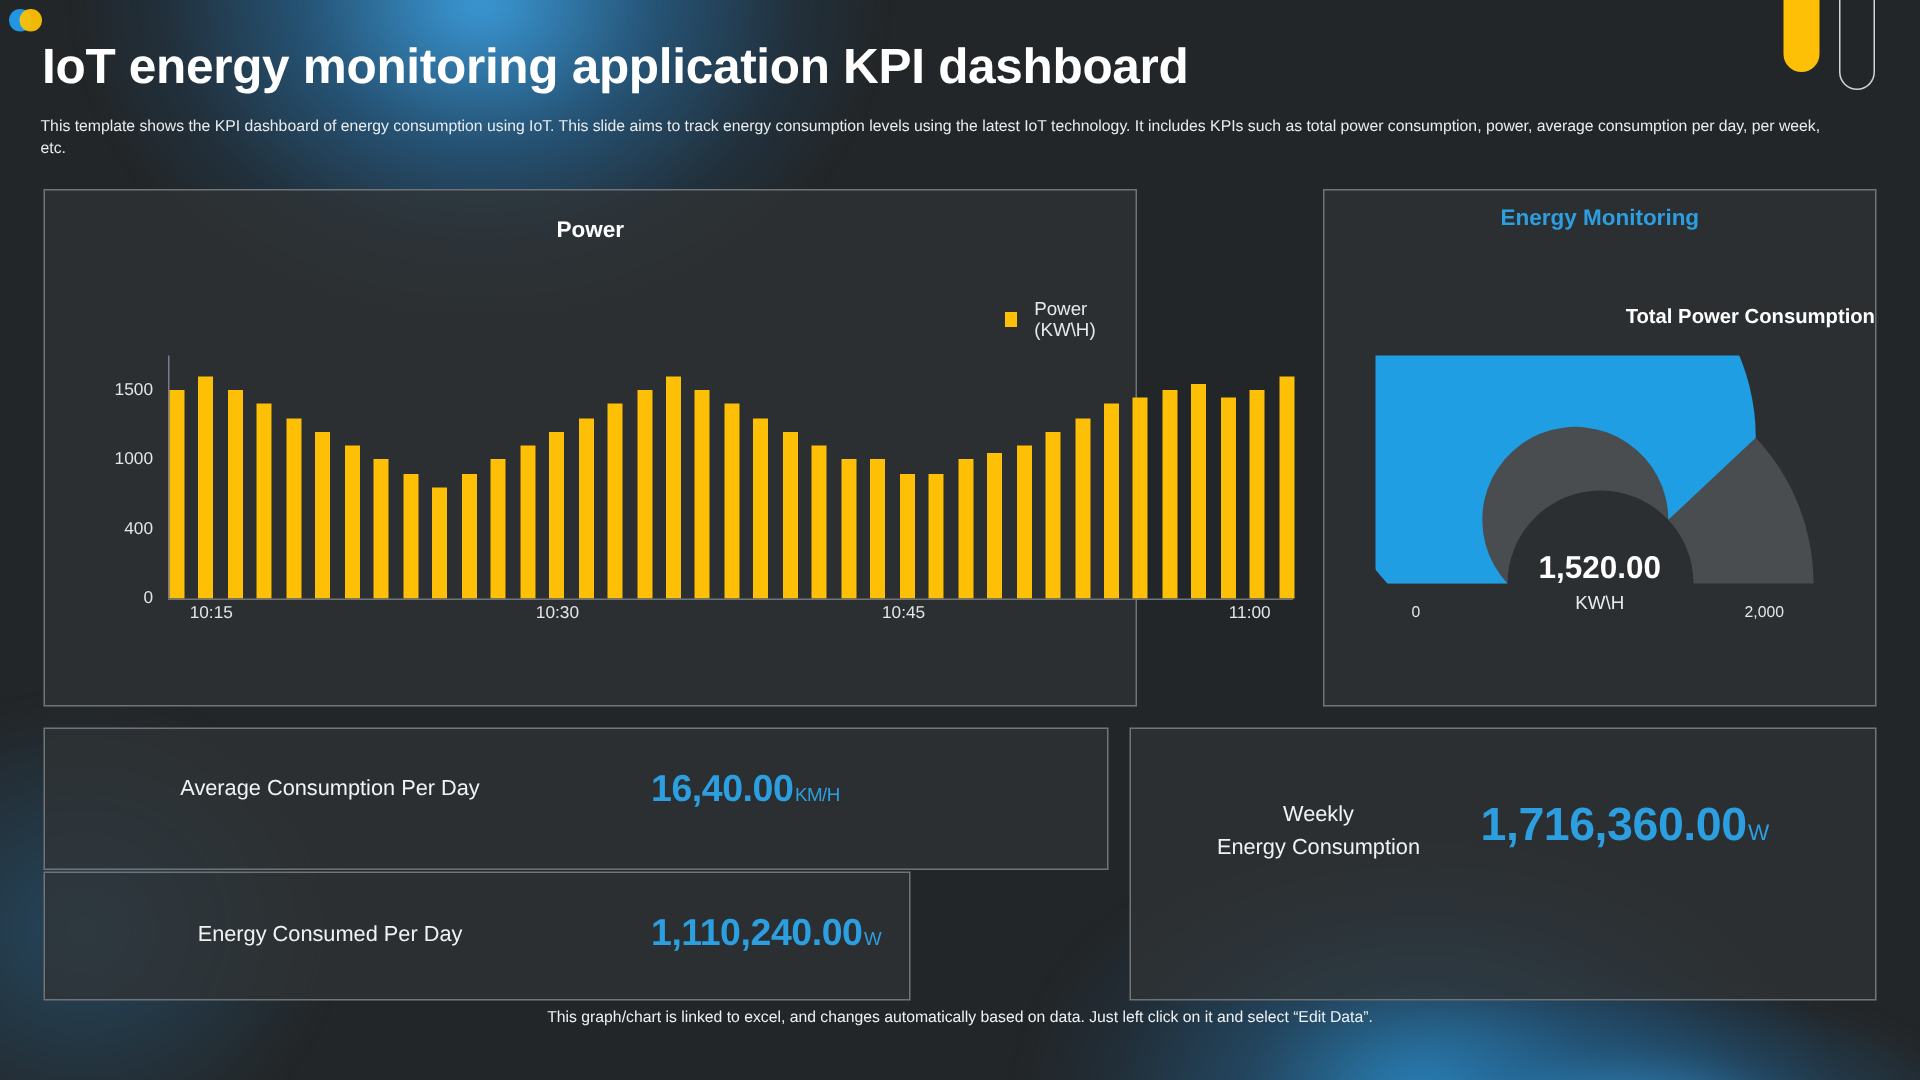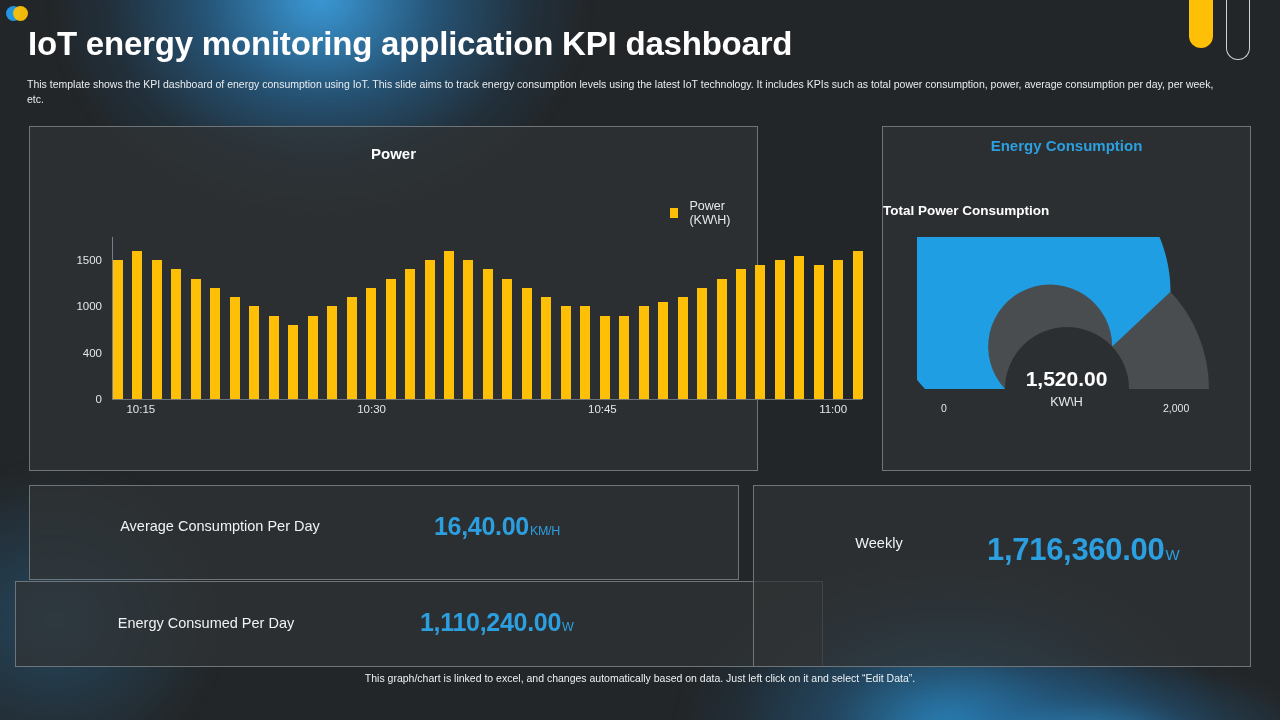--- a/index.html
+++ b/index.html
@@ -54,21 +54,21 @@
     position:absolute;left:27px;top:77px;width:1192px;
     font-size:10.5px;line-height:15px;color:#e9ecee;font-weight:normal;
   }
 
   
   .panel{position:absolute;border:1px solid #6e7478;background:rgba(48,51,53,.72);box-sizing:border-box;}
 
   #chart-panel{left:29px;top:126px;width:729px;height:345px;}
   #gauge-panel{left:882px;top:126px;width:369px;height:345px;}
   #kpi-card-1{left:29px;top:485px;width:710px;height:95px;}
-  #kpi-card-2{left:15px;top:581px;width:808px;height:86px;}
+  #kpi-card-2{left:29px;top:581px;width:578px;height:86px;}
   #kpi-card-3{left:753px;top:485px;width:498px;height:182px;}
 
   
   #chart-title{position:absolute;left:0;top:18px;width:100%;text-align:center;
     font-size:15px;font-weight:bold;color:#ffffff;}
   #chart-legend{position:absolute;left:640px;top:72px;display:flex;align-items:center;gap:11px;}
   #legend-swatch{width:10px;height:10px;background:#fdc006;display:block;}
   #legend-label{font-size:12.5px;color:#e6e9eb;}
 
   #plot{position:absolute;left:26px;top:110px;width:800px;height:195px;}
@@ -78,21 +78,21 @@
   #axis-hline{position:absolute;left:56px;top:162px;width:750px;height:1px;background:#6f7478;}
   #bars{position:absolute;left:57px;top:0;width:750px;height:162px;display:flex;align-items:flex-end;
     justify-content:space-between;}
   .bar{background:#fdc006;width:10px;flex:0 0 auto;}
   #xaxis{position:absolute;left:56px;top:166px;width:752px;height:20px;}
   .xtick{position:absolute;font-size:11.5px;color:#e3e6e8;transform:translateX(-50%);top:0;}
 
   
   #gauge-title{position:absolute;left:0;top:10px;width:100%;text-align:center;
     font-size:15px;font-weight:bold;color:#2c9fe0;}
-  #gauge-sub{position:absolute;left:0;top:76px;width:100%;text-align:left;
+  #gauge-sub{position:absolute;left:0;top:76px;width:100%;text-align:right;
     font-size:13.5px;font-weight:bold;color:#ffffff;}
   #gauge-wrap{position:absolute;left:34px;top:110px;width:300px;height:160px;}
   #gauge-value{position:absolute;left:0;top:240px;width:100%;text-align:center;
     font-size:21px;font-weight:bold;color:#ffffff;}
   #gauge-unit{position:absolute;left:0;top:268px;width:100%;text-align:center;
     font-size:12.5px;color:#e8ebed;}
   #gauge-min{position:absolute;left:58px;top:275px;font-size:10.5px;color:#e3e6e8;}
   #gauge-max{position:absolute;left:280px;top:275px;font-size:10.5px;color:#e3e6e8;}
   .kpi-label{font-size:14.5px;color:#f0f2f4;text-align:right;font-weight:normal;}
   .kpi-value{font-size:25px;font-weight:bold;color:#2c9fe0;letter-spacing:-0.3px;}
@@ -190,21 +190,21 @@
       <div id="xaxis">
           <div class="xtick" style="left: 28.8462px;">10:15</div>
           <div class="xtick" style="left: 259.615px;">10:30</div>
           <div class="xtick" style="left: 490.385px;">10:45</div>
           <div class="xtick" style="left: 721.154px;">11:00</div>
         </div>
     </div>
   </div>
 
   <div class="panel" id="gauge-panel">
-    <div id="gauge-title">Energy Consumption</div>
+    <div id="gauge-title">Energy Monitoring</div>
     <div id="gauge-sub">Total Power Consumption</div>
     <div id="gauge-wrap">
       <svg width="300" height="160" viewBox="0 0 300 160">
         <path id="gauge-track-path" fill="#4a4d4f" d="M 8 152 A 142 142 0 0 1 292 152 L 212 152 A 62 62 0 0 0 88 152 Z"></path>
         <path id="gauge-fill-path" fill="#1f9ee3" d="M 8.00 152.00 A 142 142 0 1 1 253.51 54.79 L 195.20 109.56 A 62 62 0 1 0 88.00 152.00 Z"></path>
       </svg>
     </div>
     <div id="gauge-value">1,520.00</div>
     <div id="gauge-unit">KW\H</div>
     <div id="gauge-min">0</div>
@@ -221,20 +221,21 @@
   <div class="panel" id="kpi-card-2">
     <div class="kpi-label">Energy Consumed Per Day</div>
     <div class="kpi-value">
       <span>1,110,240.00</span><span class="kpi-unit">W</span>
     </div>
   </div>
 
   <div class="panel" id="kpi-card-3">
     <div class="kpi-label" id="kpi3-label">
         <div>Weekly</div>
+        <div>Energy Consumption</div>
       </div>
     <div class="kpi-value">
       <span>1,716,360.00</span><span class="kpi-unit">W</span>
     </div>
   </div>
 
   <div id="footer">This graph/chart is linked to excel, and changes automatically based on data. Just left click on it and select “Edit Data”.</div>
 </div>
 
 </body></html>

